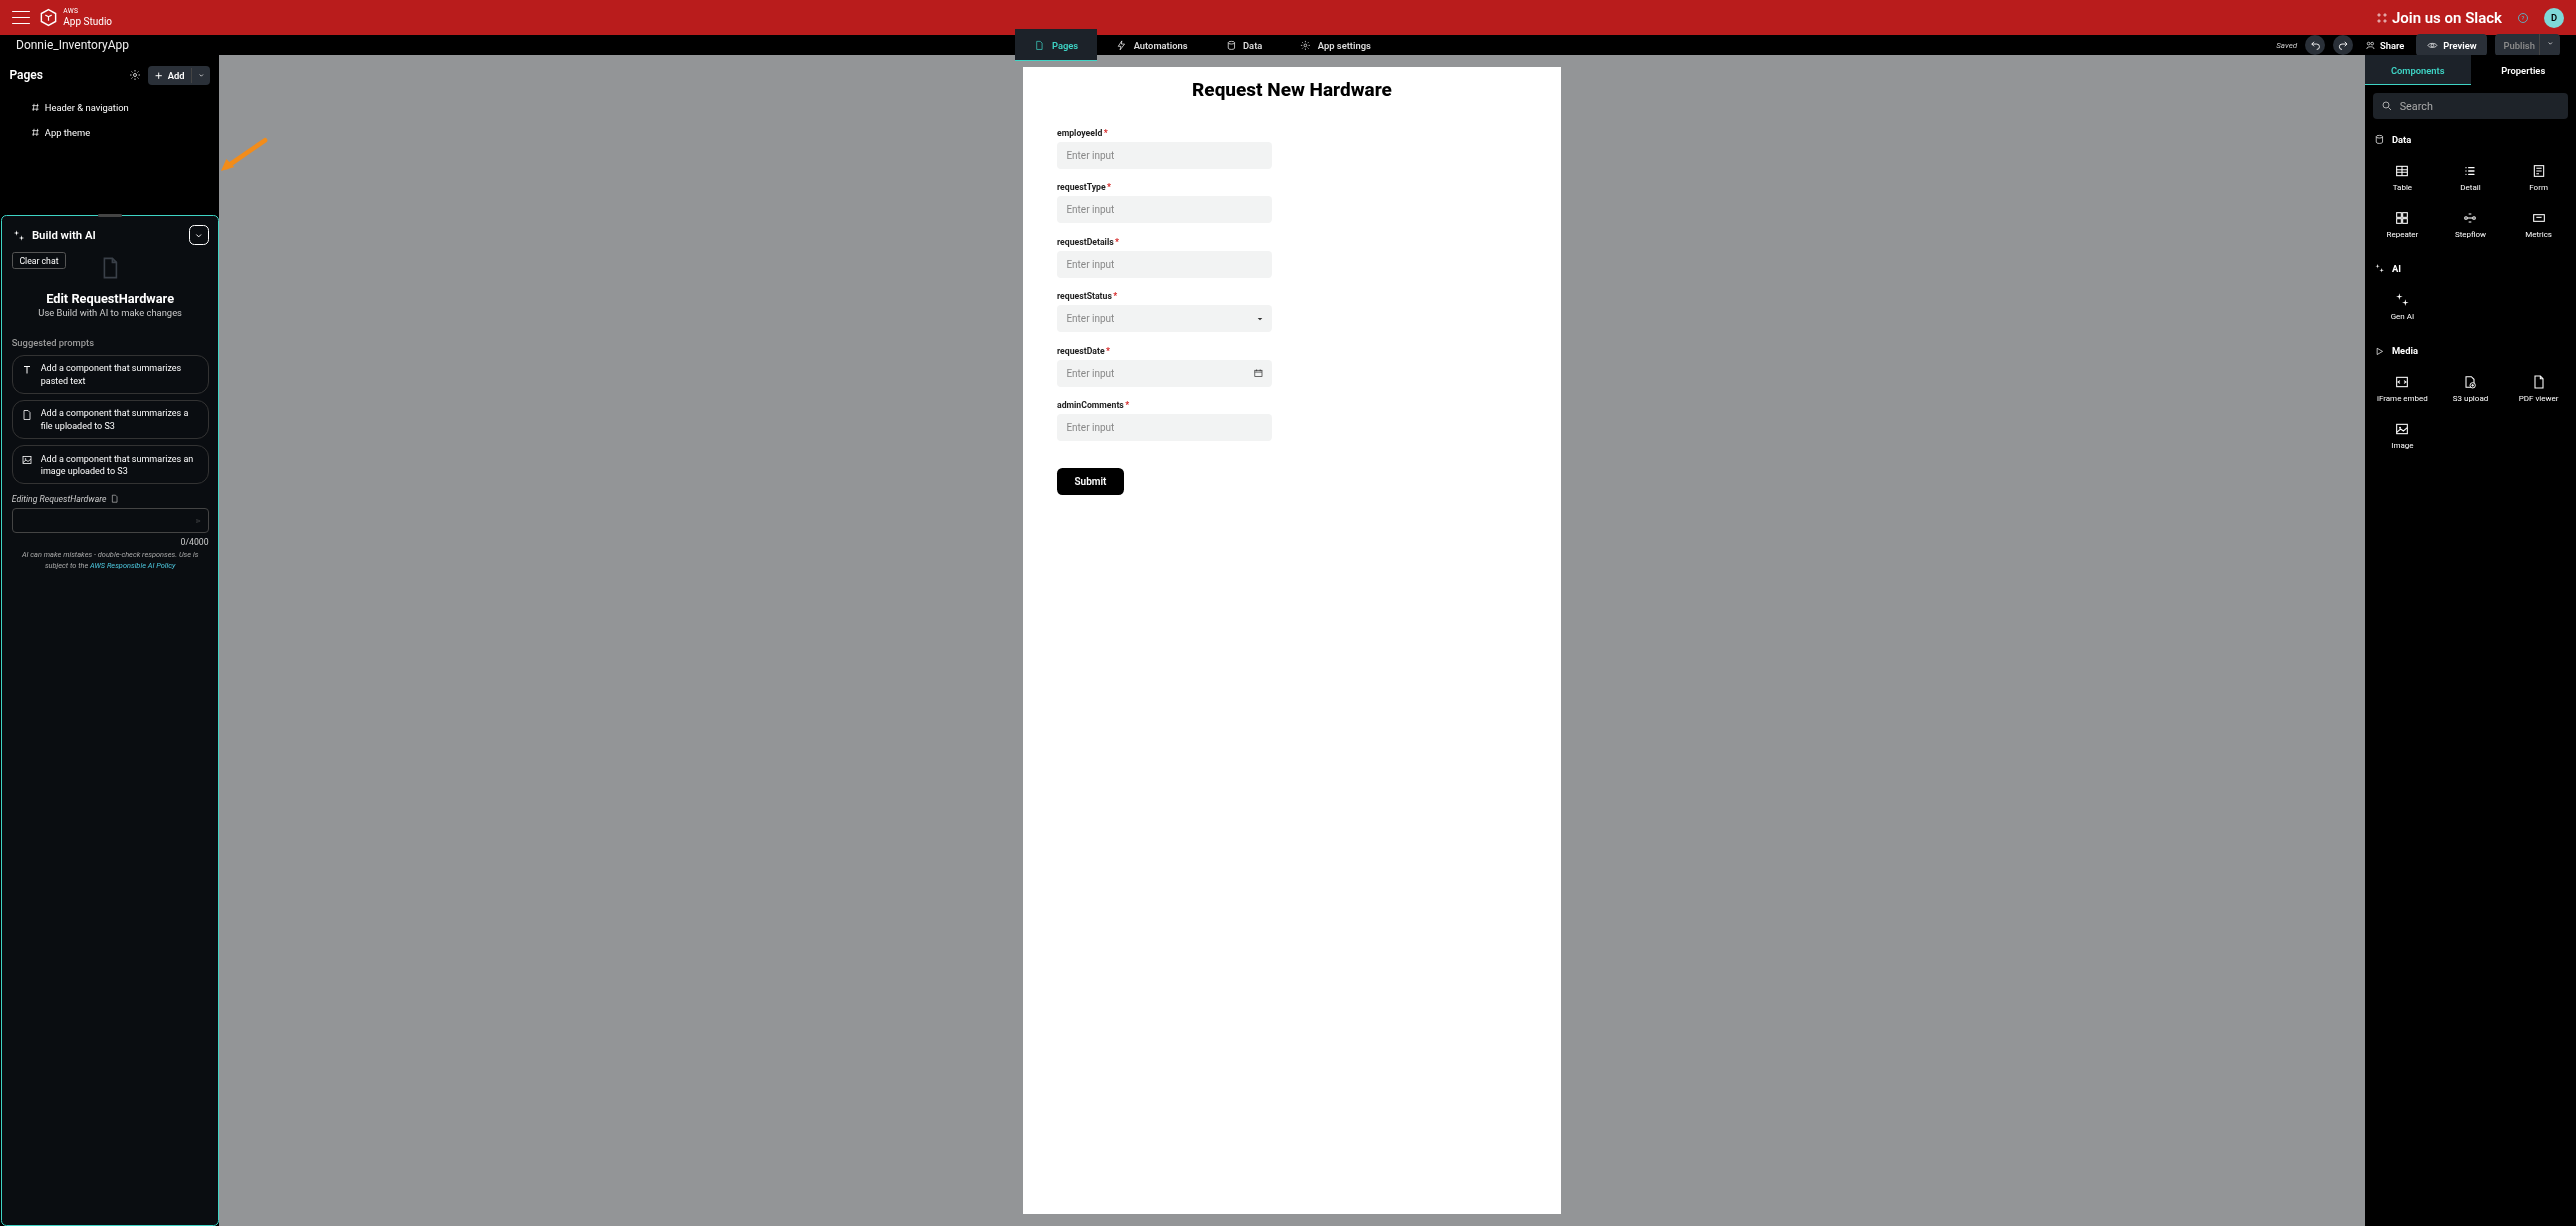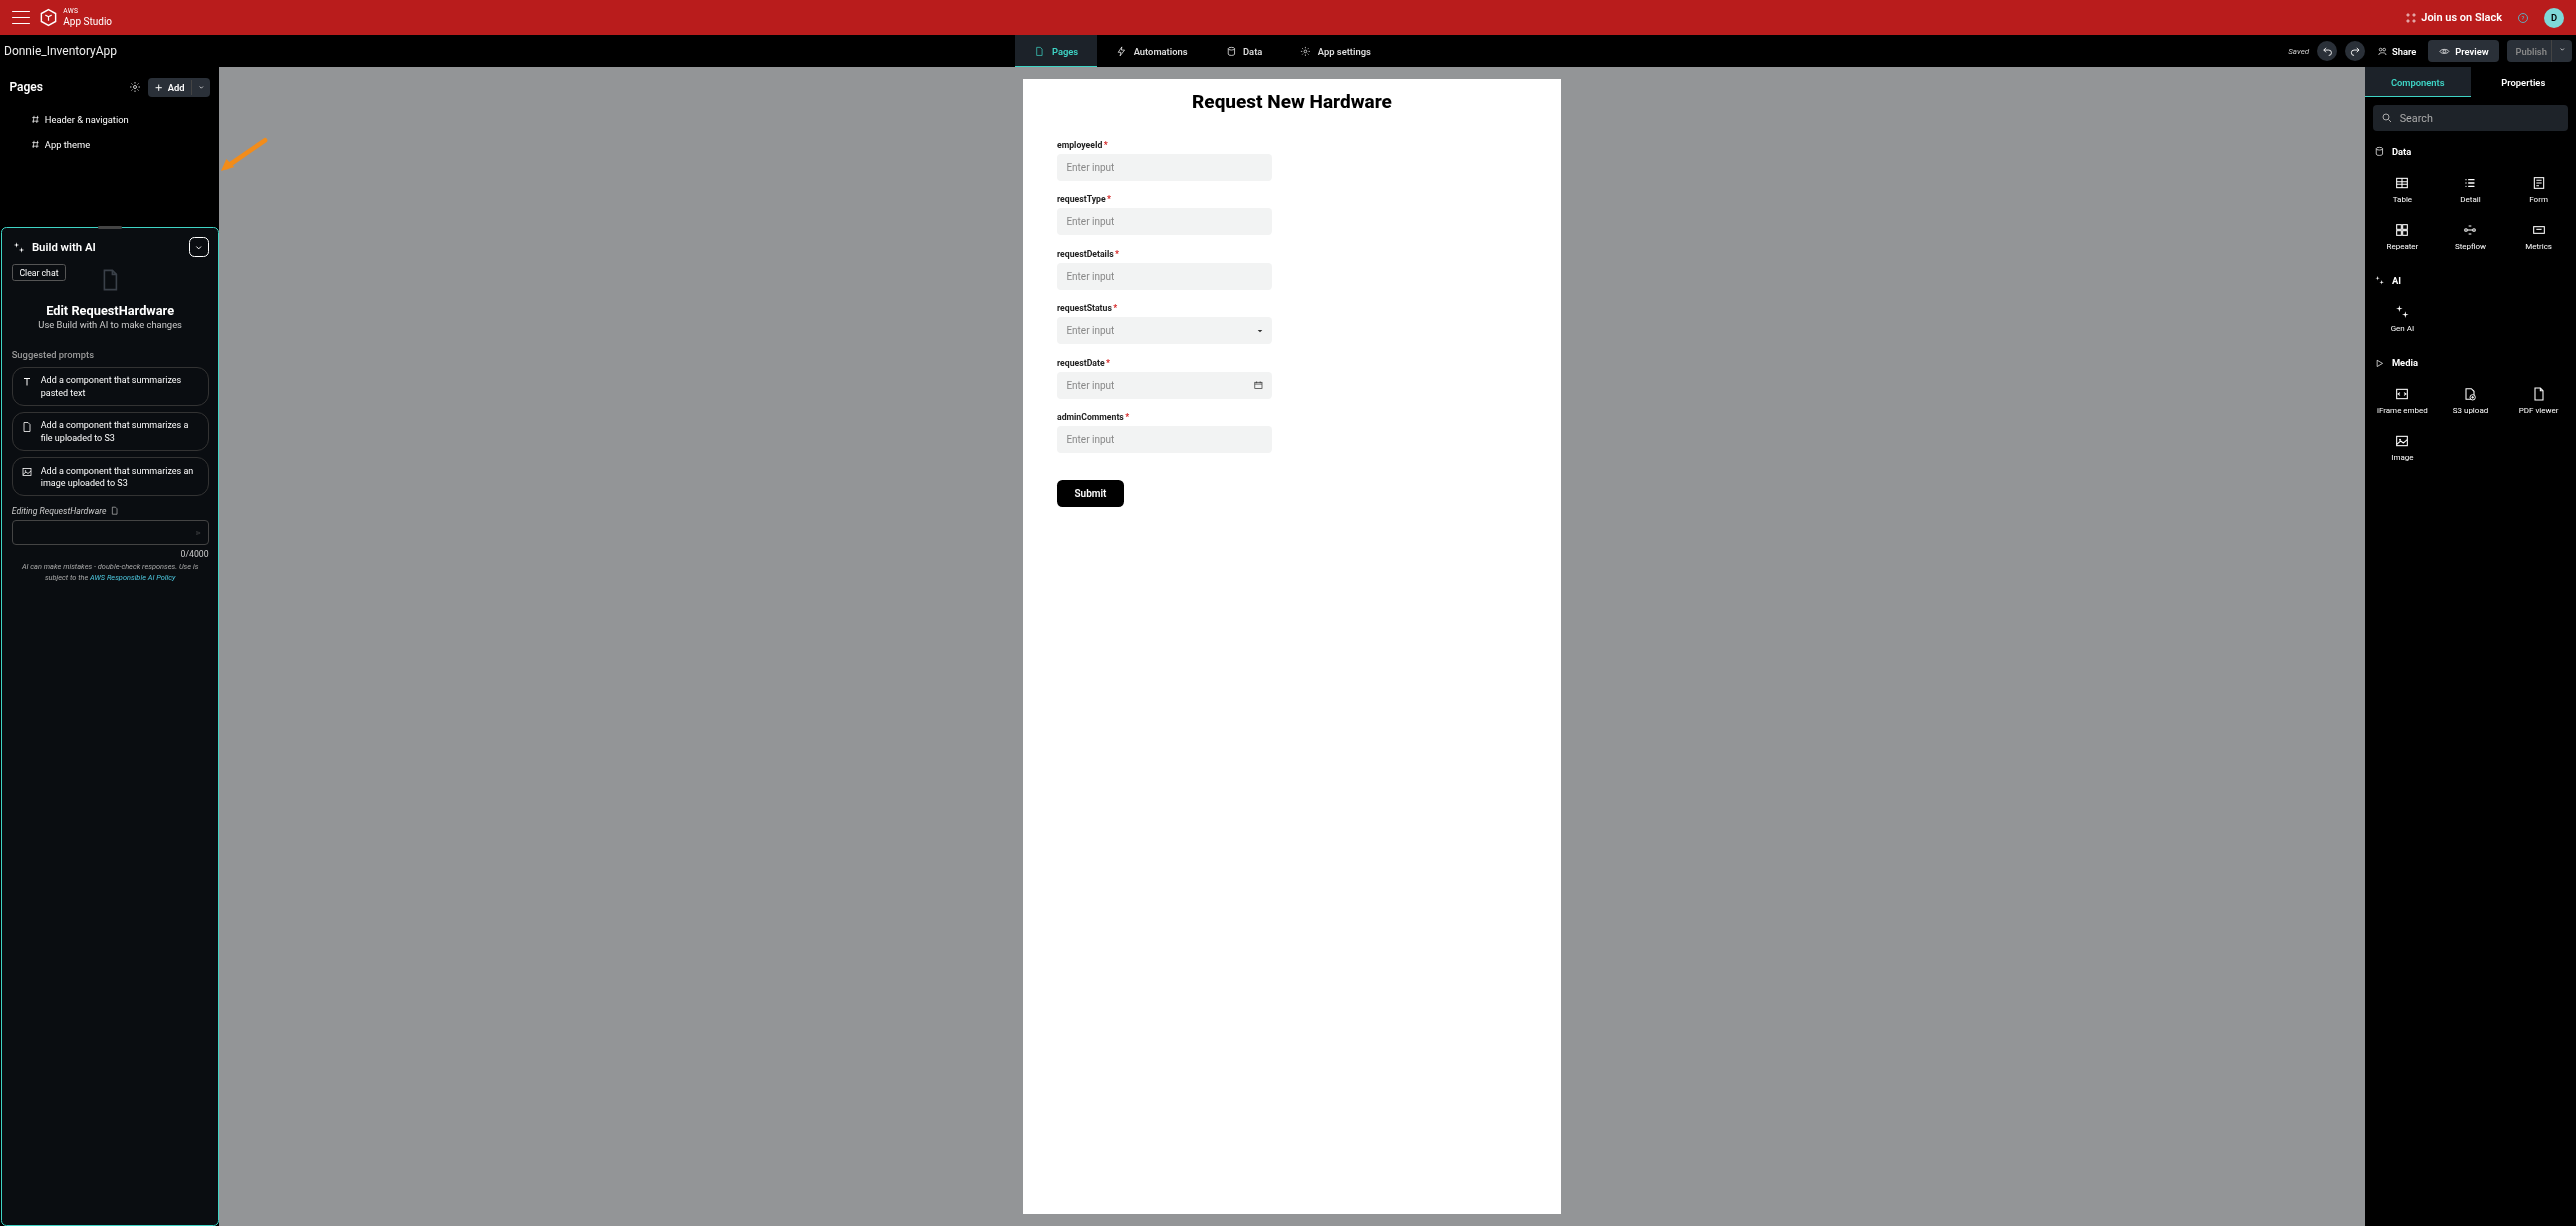--- a/index.html
+++ b/index.html
@@ -69,21 +69,21 @@
 .logo-text-main {
   font-size: 10px;
   font-weight: 400;
 }
 .top-header-right {
   display: flex;
   align-items: center;
   gap: 13.5px;
 }
 .slack-link {
-  font-size: 11px;
+  font-size: 15px;
   font-weight: 600;
   display: flex;
   align-items: center;
   gap: 4px;
 }
 .help-icon {
   width: 15px;
   height: 15px;
   border-radius: 50%;
   display: flex;
@@ -102,25 +102,25 @@
   display: flex;
   align-items: center;
   justify-content: center;
   font-size: 9.4px;
   font-weight: 600;
   cursor: pointer;
 }
 
 
 .sub-header {
-  height: 32px;
+  height: 20px;
   background: #000;
   display: flex;
   align-items: center;
-  padding: 0 4px;
+  padding: 0 16px;
   justify-content: space-between;
 }
 .app-name {
   font-size: 12px;
   font-weight: 400;
   color: #eee;
 }
 .center-tabs {
   display: flex;
   gap: 0;

